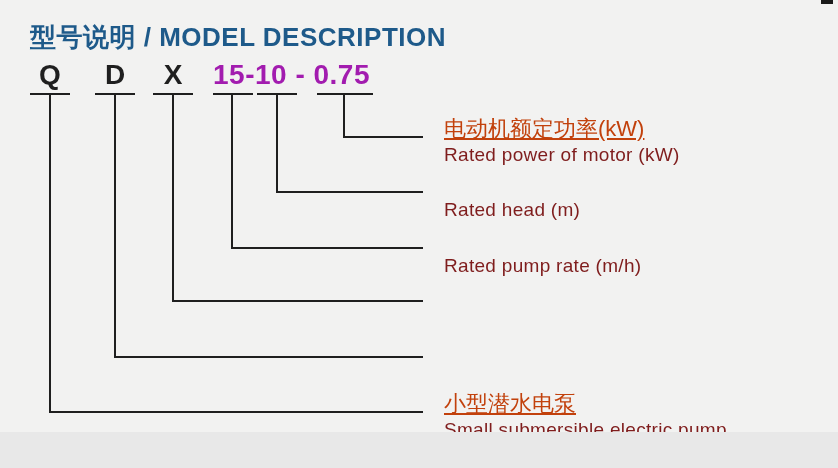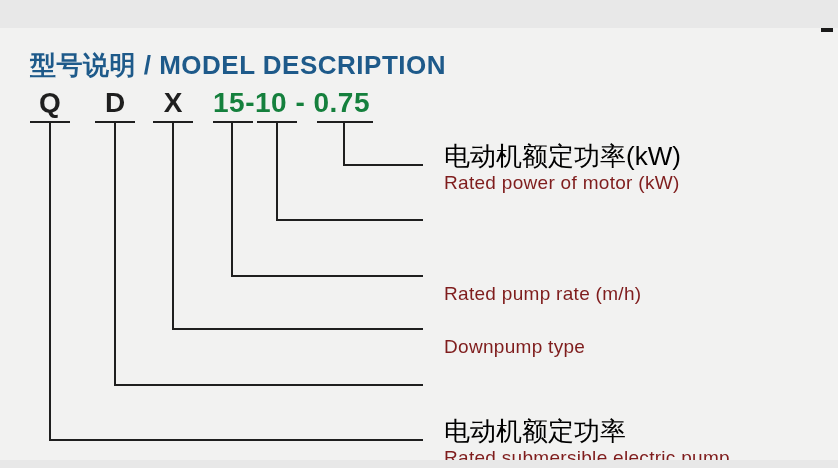--- a/index.html
+++ b/index.html
@@ -7,21 +7,20 @@
     padding: 0;
     background: #e8e8e8;
     font-family: "Liberation Sans", sans-serif;
   }
   .canvas {
     position: relative;
     width: 838px;
     height: 432px;
     background: #f2f2f1;
     overflow: hidden;
-    margin-top: 28px;
   }
   .corner-mark {
     position: absolute;
     left: 821px;
     top: 0;
     width: 12px;
     height: 4px;
     background: #1a1a1a;
   }
   .title {
@@ -46,44 +45,45 @@
     text-align: center;
     white-space: nowrap;
   }
   .code-numbers {
     position: absolute;
     top: 60px;
     left: 213px;
     font-size: 28px;
     line-height: 30px;
     font-weight: bold;
-    color: #15803d;
+    color: #a21caf;
     letter-spacing: 0.5px;
     white-space: nowrap;
   }
   .ul {
     position: absolute;
     top: 93px;
     height: 2px;
     background: #1f1f1f;
   }
   .connector {
     position: absolute;
     top: 95px;
     box-sizing: border-box;
     border-left: 2px solid #1f1f1f;
     border-bottom: 2px solid #1f1f1f;
   }
   .label-zh {
     position: absolute;
     left: 444px;
-    font-size: 26px;
+    font-size: 22px;
     line-height: 25px;
-    color: #000000;
+    color: #c2410c;
     white-space: nowrap;
+    text-decoration: underline;
   }
   .label-en {
     position: absolute;
     left: 444px;
     font-size: 19px;
     line-height: 21px;
     color: #7f1d1d;
     letter-spacing: 0.3px;
     white-space: nowrap;
   }
@@ -112,22 +112,22 @@
   <div class="connector" style="left:343px; width:80px;  height:43px;"></div>
   <div class="connector" style="left:276px; width:147px; height:98px;"></div>
   <div class="connector" style="left:231px; width:192px; height:154px;"></div>
   <div class="connector" style="left:172px; width:251px; height:207px;"></div>
   <div class="connector" style="left:114px; width:309px; height:263px;"></div>
   <div class="connector" style="left:49px;  width:374px; height:318px;"></div>
 
   <div class="label-zh" style="top:116px;">电动机额定功率(kW)</div>
   <div class="label-en" style="top:144px;">Rated power of motor (kW)</div>
 
+  <div class="label-en" style="top:199px;">Rated head (m)</div>
 
   <div class="label-en" style="top:255px;">Rated pump rate (m/h)</div>
 
-  <div class="label-en" style="top:308px;">Downpump type</div>
 
 
-  <div class="label-zh" style="top:391px;">电动机额定功率</div>
-  <div class="label-en" style="top:419px;">Rated submersible electric pump</div>
+  <div class="label-zh" style="top:391px;">小型潜水电泵</div>
+  <div class="label-en" style="top:419px;">Small submersible electric pump</div>
 
 </div>
 
 </body></html>

